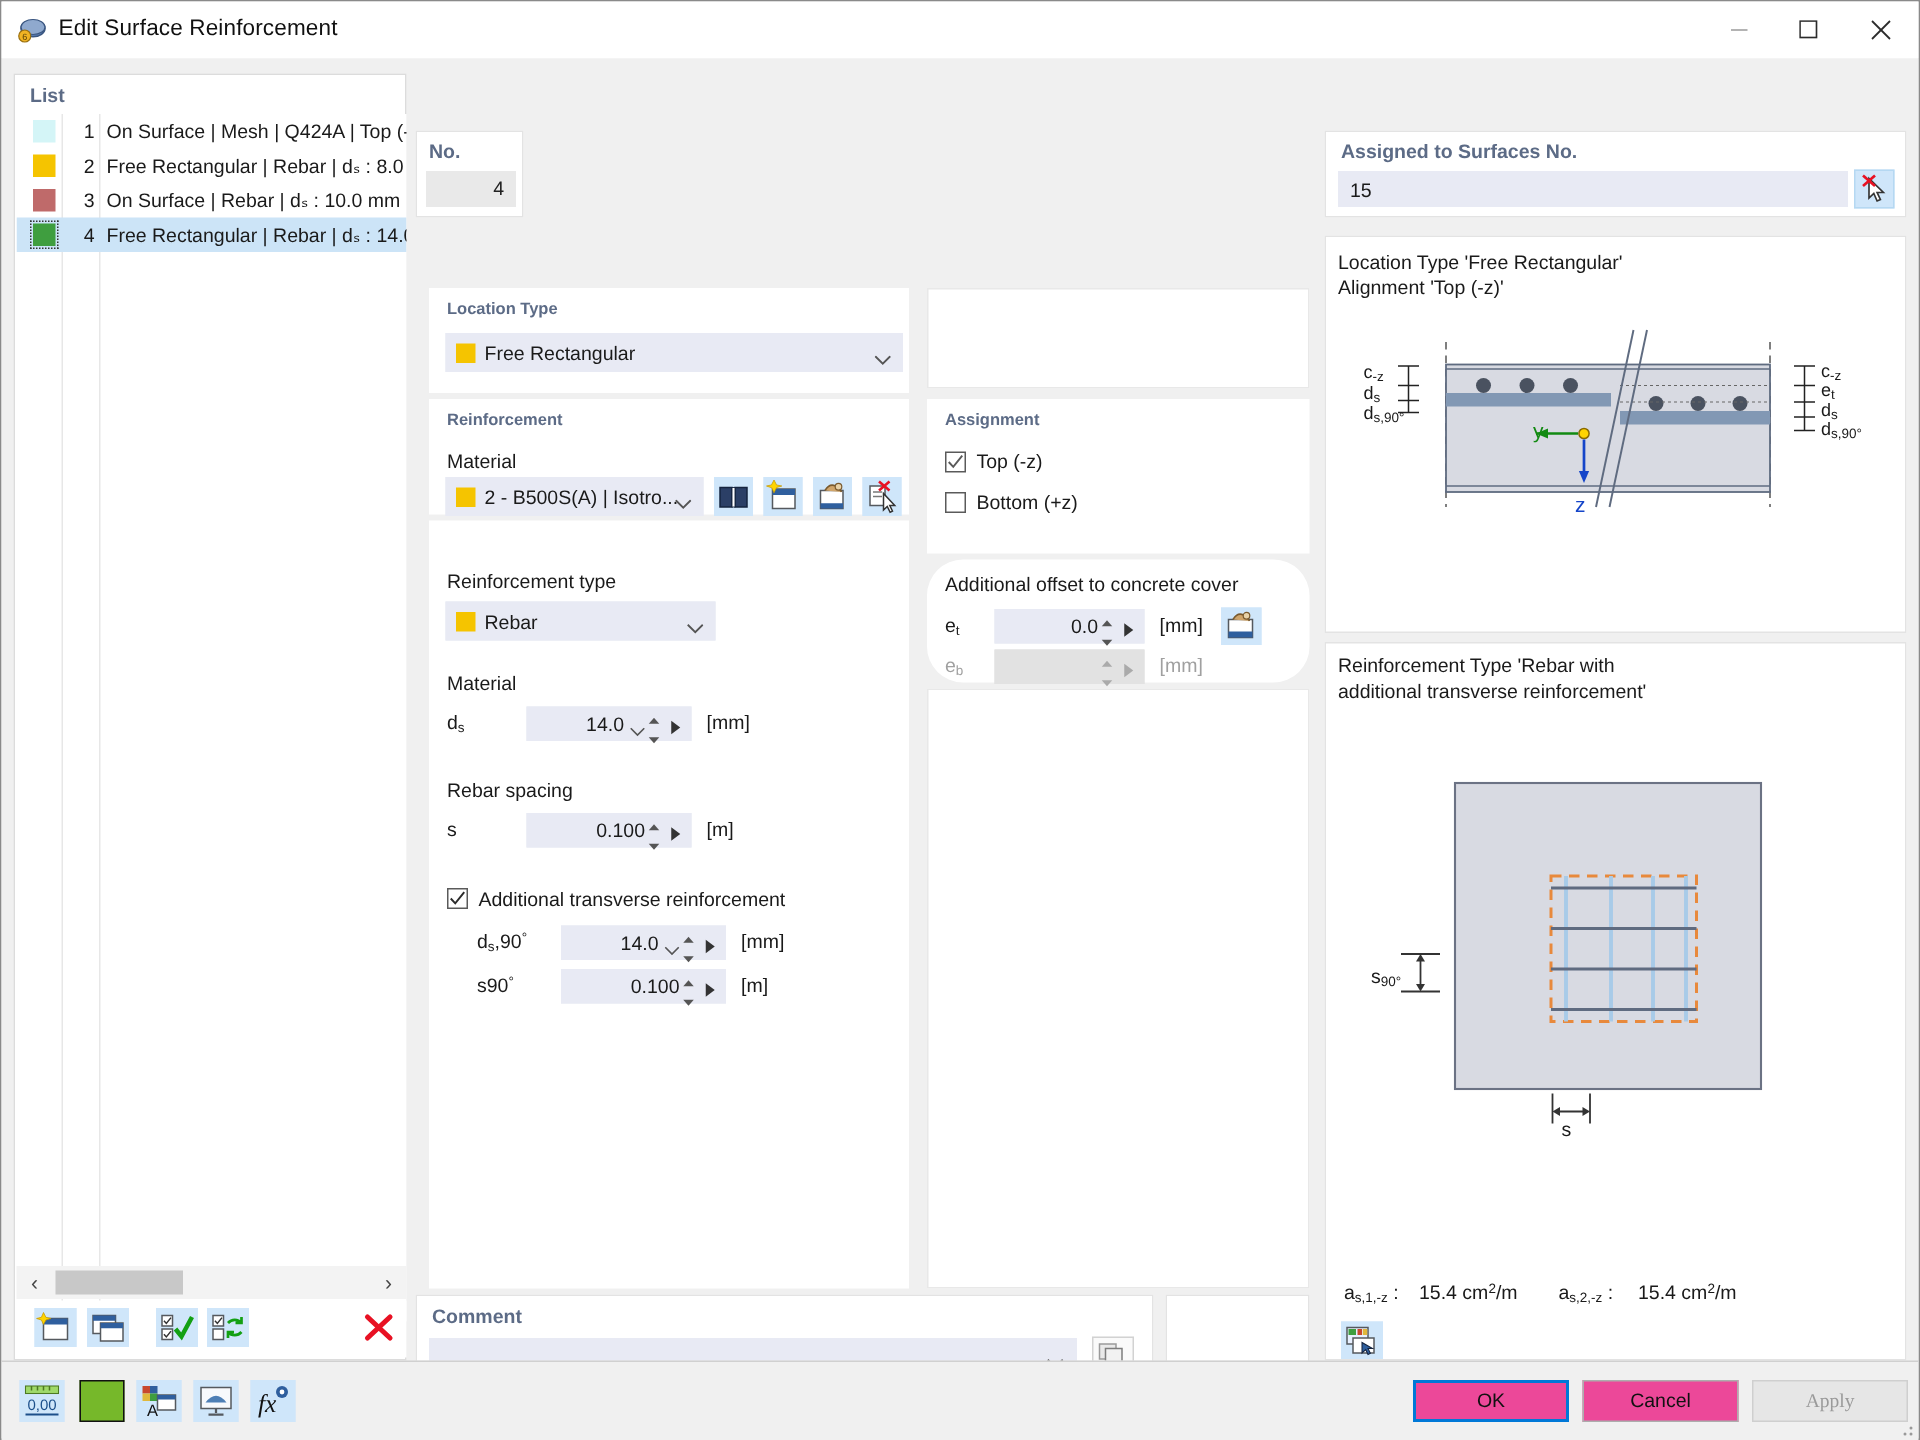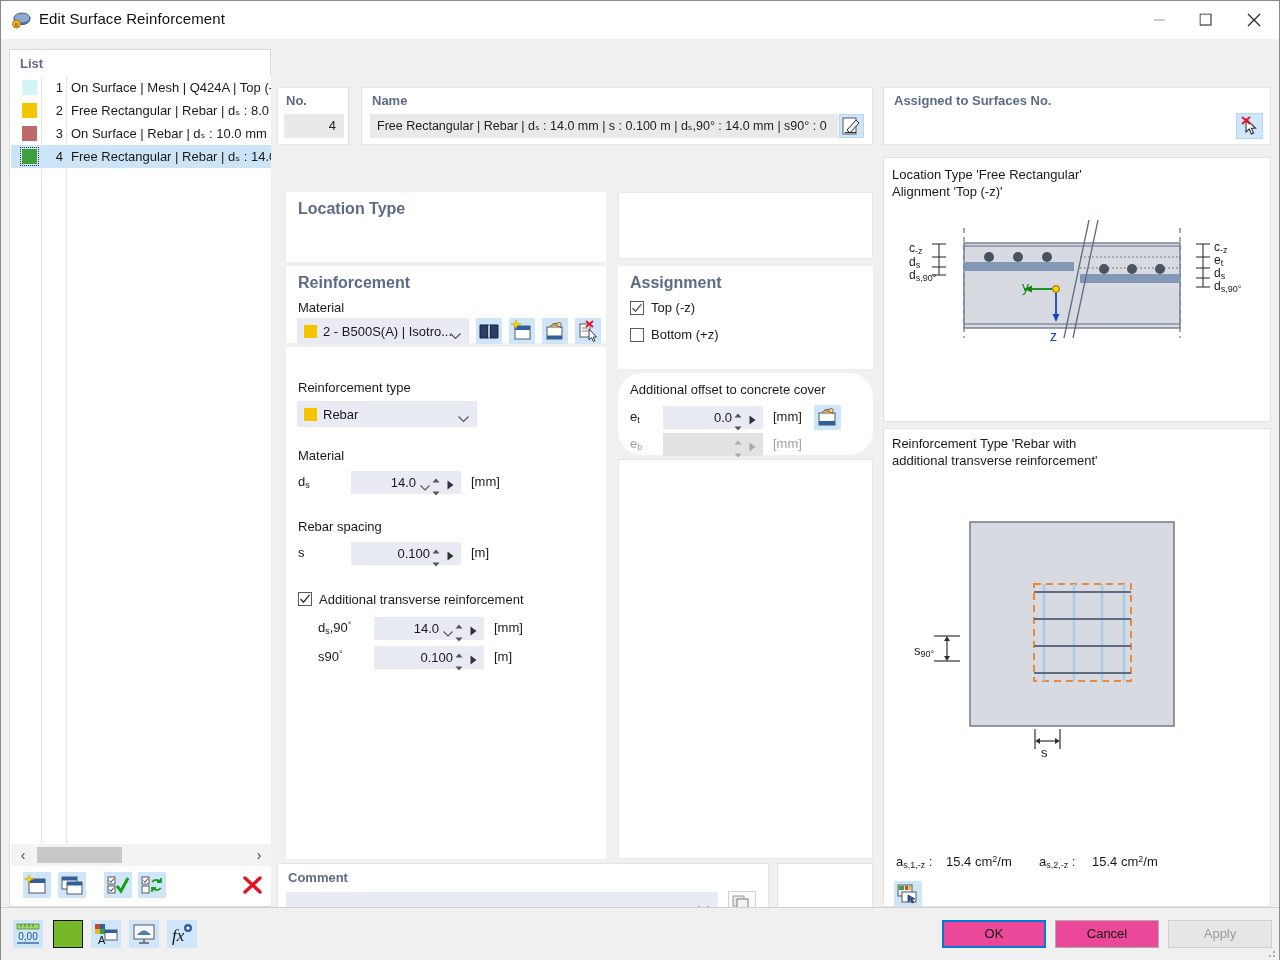--- a/index.html
+++ b/index.html
@@ -68,21 +68,21 @@
   .tabstrip{position:absolute;left:276px;top:84px;width:596px;height:24px;background:#d2d2d2;}
   .tab{position:absolute;top:0;height:24px;line-height:24px;padding:0 12px;font-size:13px;color:#1a1a1a;box-sizing:border-box;}
   .tab.active{background:#fff;}
   .tab.inactive{background:#e7e7e7;}
 
   
   .frame{position:absolute;left:276px;top:108px;width:596px;height:712px;background:#f0f0f0;}
 
   
   .g{position:absolute;background:#fff;box-sizing:border-box;}
-  .g-title{position:absolute;font-weight:bold;color:#5c6b86;font-size:16px;}
+  .g-title{position:absolute;font-weight:bold;color:#5c6b86;font-size:11px;}
   .lbl{position:absolute;font-size:13px;color:#1a1a1a;white-space:nowrap;}
   .lbl.dim{color:#a0a0a0;}
 
   
   .combo{position:absolute;height:26px;background:#e8eaf4;border:1px solid #e8eaf4;box-sizing:border-box;}
   .combo .cswatch{position:absolute;left:6px;top:6px;width:13px;height:13px;}
   .combo .ctext{position:absolute;left:25px;top:0;line-height:25px;font-size:13px;white-space:nowrap;}
   .combo .carrow{position:absolute;right:7px;top:9px;}
 
   
@@ -232,48 +232,47 @@
           </svg>
         </div>
       </div>
     </div>
 
     <div class="card no-card">
       <div class="card-label" style="left:8px;top:5px;">No.</div>
       <div class="no-input">4</div>
     </div>
 
-    <div class="card name-card">
-      <div class="card-label" style="left:10px;top:5px;">Name</div>
-      <div class="name-input">Free Rectangular | Rebar | dₛ : 14.0 mm | s : 0.100 m | dₛ,90° : 14.0 mm | s90° : 0</div>
-      <div class="name-btn">
-        <svg width="23" height="22" viewBox="0 0 23 22">
-          <rect x="3" y="3" width="13" height="16" fill="#fff" stroke="#55595e"></rect>
-          <path d="M7 15 L16 5 l3 3 l-9 10 z" fill="#e9eef5" stroke="#333" stroke-width="1"></path>
-          <line x1="5" y1="17.5" x2="16" y2="17.5" stroke="#333" stroke-width="1.2"></line>
-        </svg>
-      </div>
-    </div>
 
     <div class="card asg-card">
       <div class="card-label" style="left:10px;top:5px;">Assigned to Surfaces No.</div>
+      <div class="asg-input">15</div>
       <div class="asg-btn">
         <svg width="25" height="24" viewBox="0 0 25 24">
           <path d="M9 5 L9 18 L12.2 15 L14.4 20 L16.6 19 L14.4 14.3 L18.6 14.3 Z" fill="#fff" stroke="#333" stroke-width="1.1"></path>
           <line x1="5" y1="3" x2="13" y2="10" stroke="#e81123" stroke-width="1.8"></line>
           <line x1="13" y1="3" x2="5" y2="10" stroke="#e81123" stroke-width="1.8"></line>
         </svg>
       </div>
     </div>
 
 
     <div class="frame">
 
       <div class="g" style="left:9px;top:45px;width:320px;height:70px;">
         <div class="g-title" style="left:12px;top:8px;">Location Type</div>
+        <div class="combo" style="left:11px;top:30px;width:305px;">
+          <span class="cswatch" style="background:#f5c400;"></span>
+          <span class="ctext">Free Rectangular</span>
+          <span class="carrow">
+            <svg width="11" height="7">
+                <path d="M0.5 0.5 L5.5 5.5 L10.5 0.5" fill="none" stroke="#555" stroke-width="1.2"></path>
+              </svg>
+          </span>
+        </div>
       </div>
 
       <div class="g" style="left:9px;top:119px;width:320px;height:77px;">
         <div class="g-title" style="left:12px;top:8px;">Reinforcement</div>
         <div class="lbl" style="left:12px;top:34px;">Material</div>
         <div class="combo" style="left:11px;top:52px;width:172px;">
           <span class="cswatch" style="background:#f5c400;"></span>
           <span class="ctext">2 - B500S(A) | Isotro...</span>
           <span class="carrow">
             <svg width="11" height="7">
@@ -631,20 +630,20 @@
     <div class="tbtn" style="left:166px;top:12px;width:30px;height:28px;">
       <svg width="28" height="26" viewBox="0 0 28 26">
         <text x="4" y="20" font-size="17" font-style="italic" fill="#111" font-family="'Liberation Serif',serif">fx</text>
         <circle cx="20" cy="7" r="4" fill="#2f5f9e"></circle>
         <circle cx="20" cy="7" r="1.6" fill="#fff"></circle>
       </svg>
     </div>
 
     <div class="btn primary" style="left:941px;width:104px;">OK</div>
     <div class="btn" style="left:1054px;width:104px;">Cancel</div>
-    <div class="btn disabled" style="left:1167px;width:104px;">Apply</div>
+    <div class="btn disabled" style="left:1167px;width:104px;font-family:Liberation Serif, serif;">Apply</div>
     <svg width="10" height="10" style="position:absolute;right:3px;bottom:2px;">
       <circle cx="8" cy="8" r="1" fill="#999"></circle>
         <circle cx="4" cy="8" r="1" fill="#999"></circle>
         <circle cx="8" cy="4" r="1" fill="#999"></circle>
     </svg>
   </div>
 </div>
 
 </body></html>

